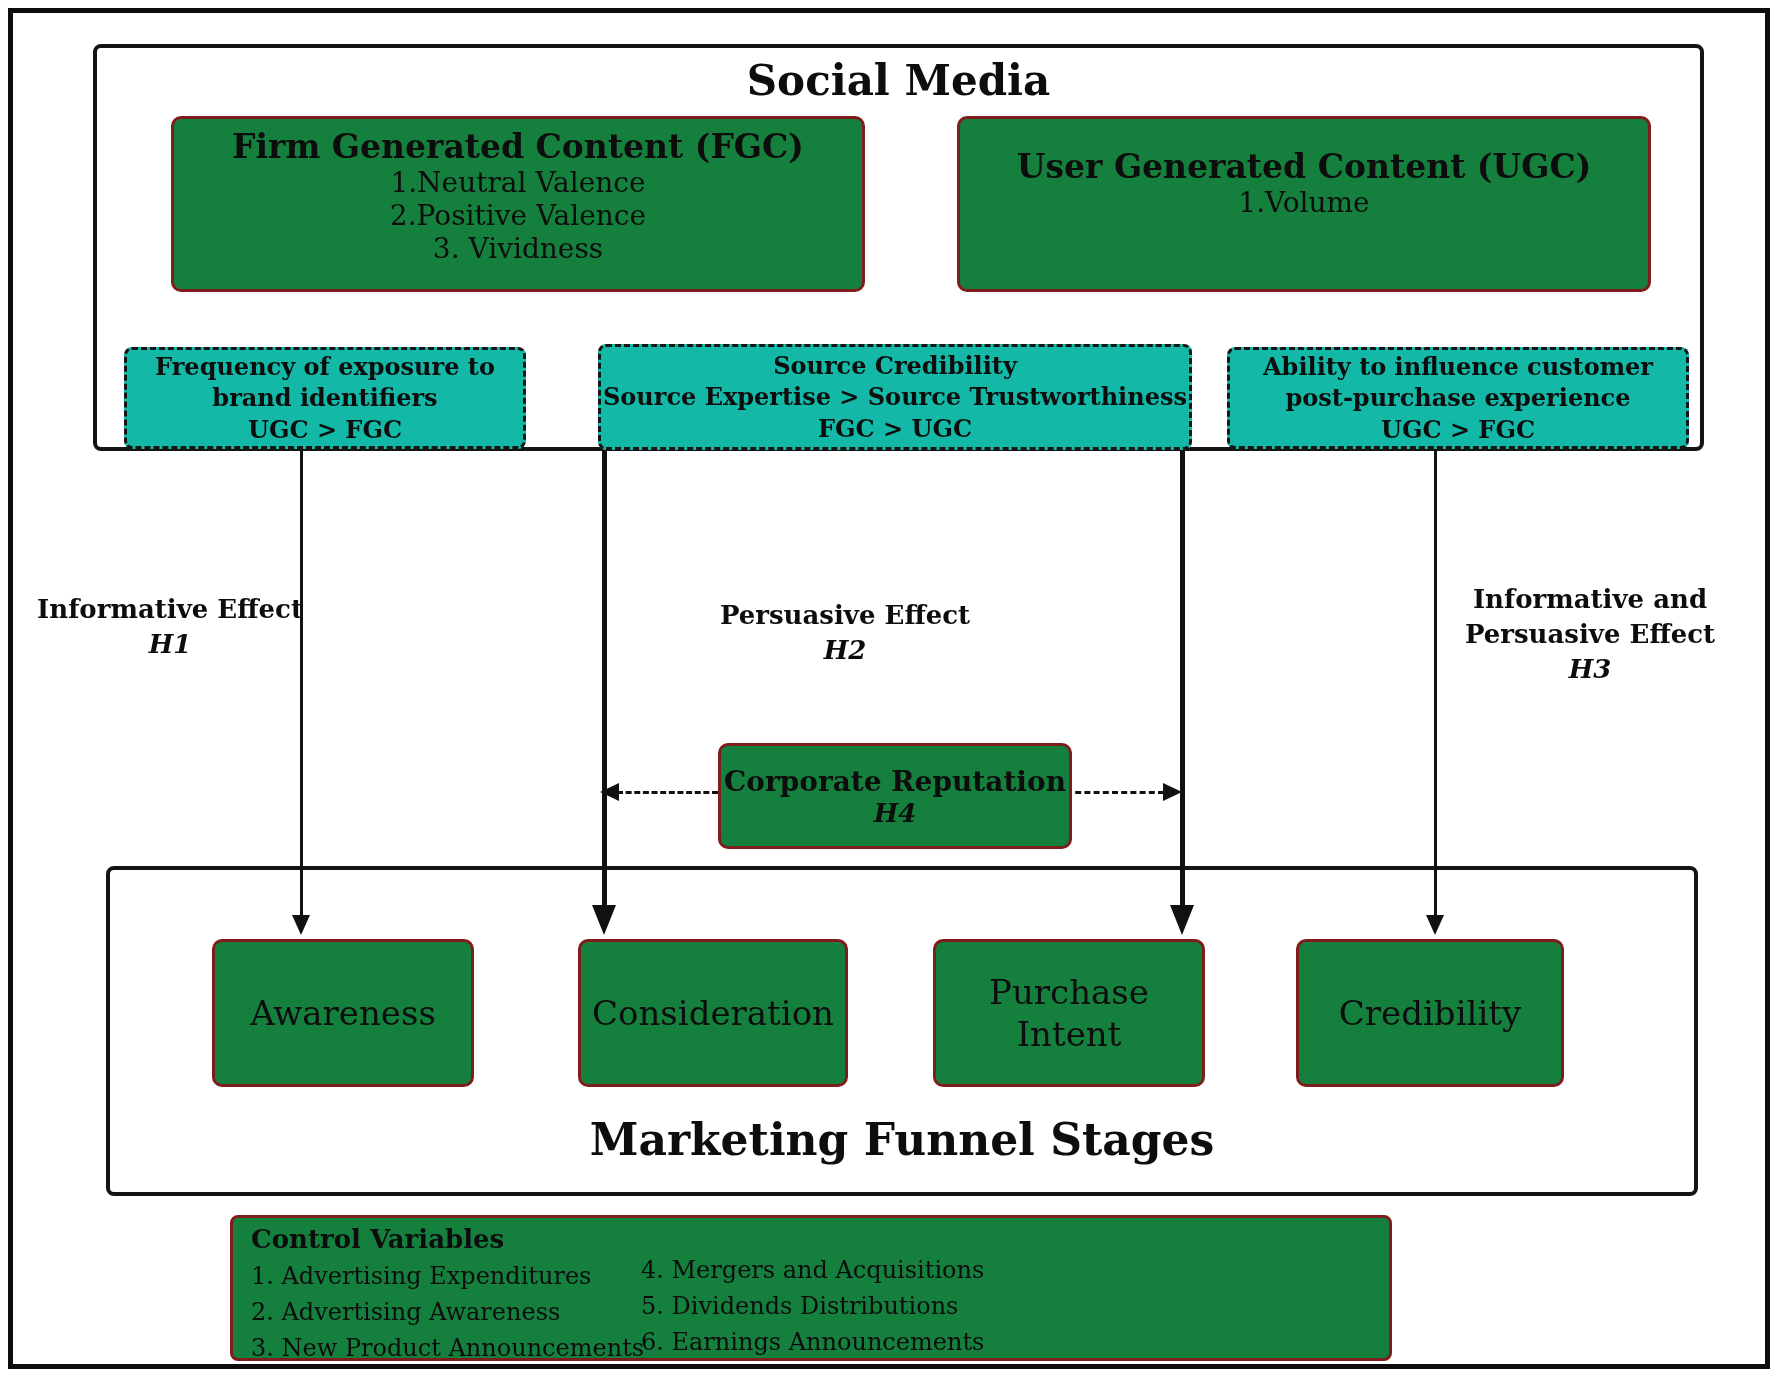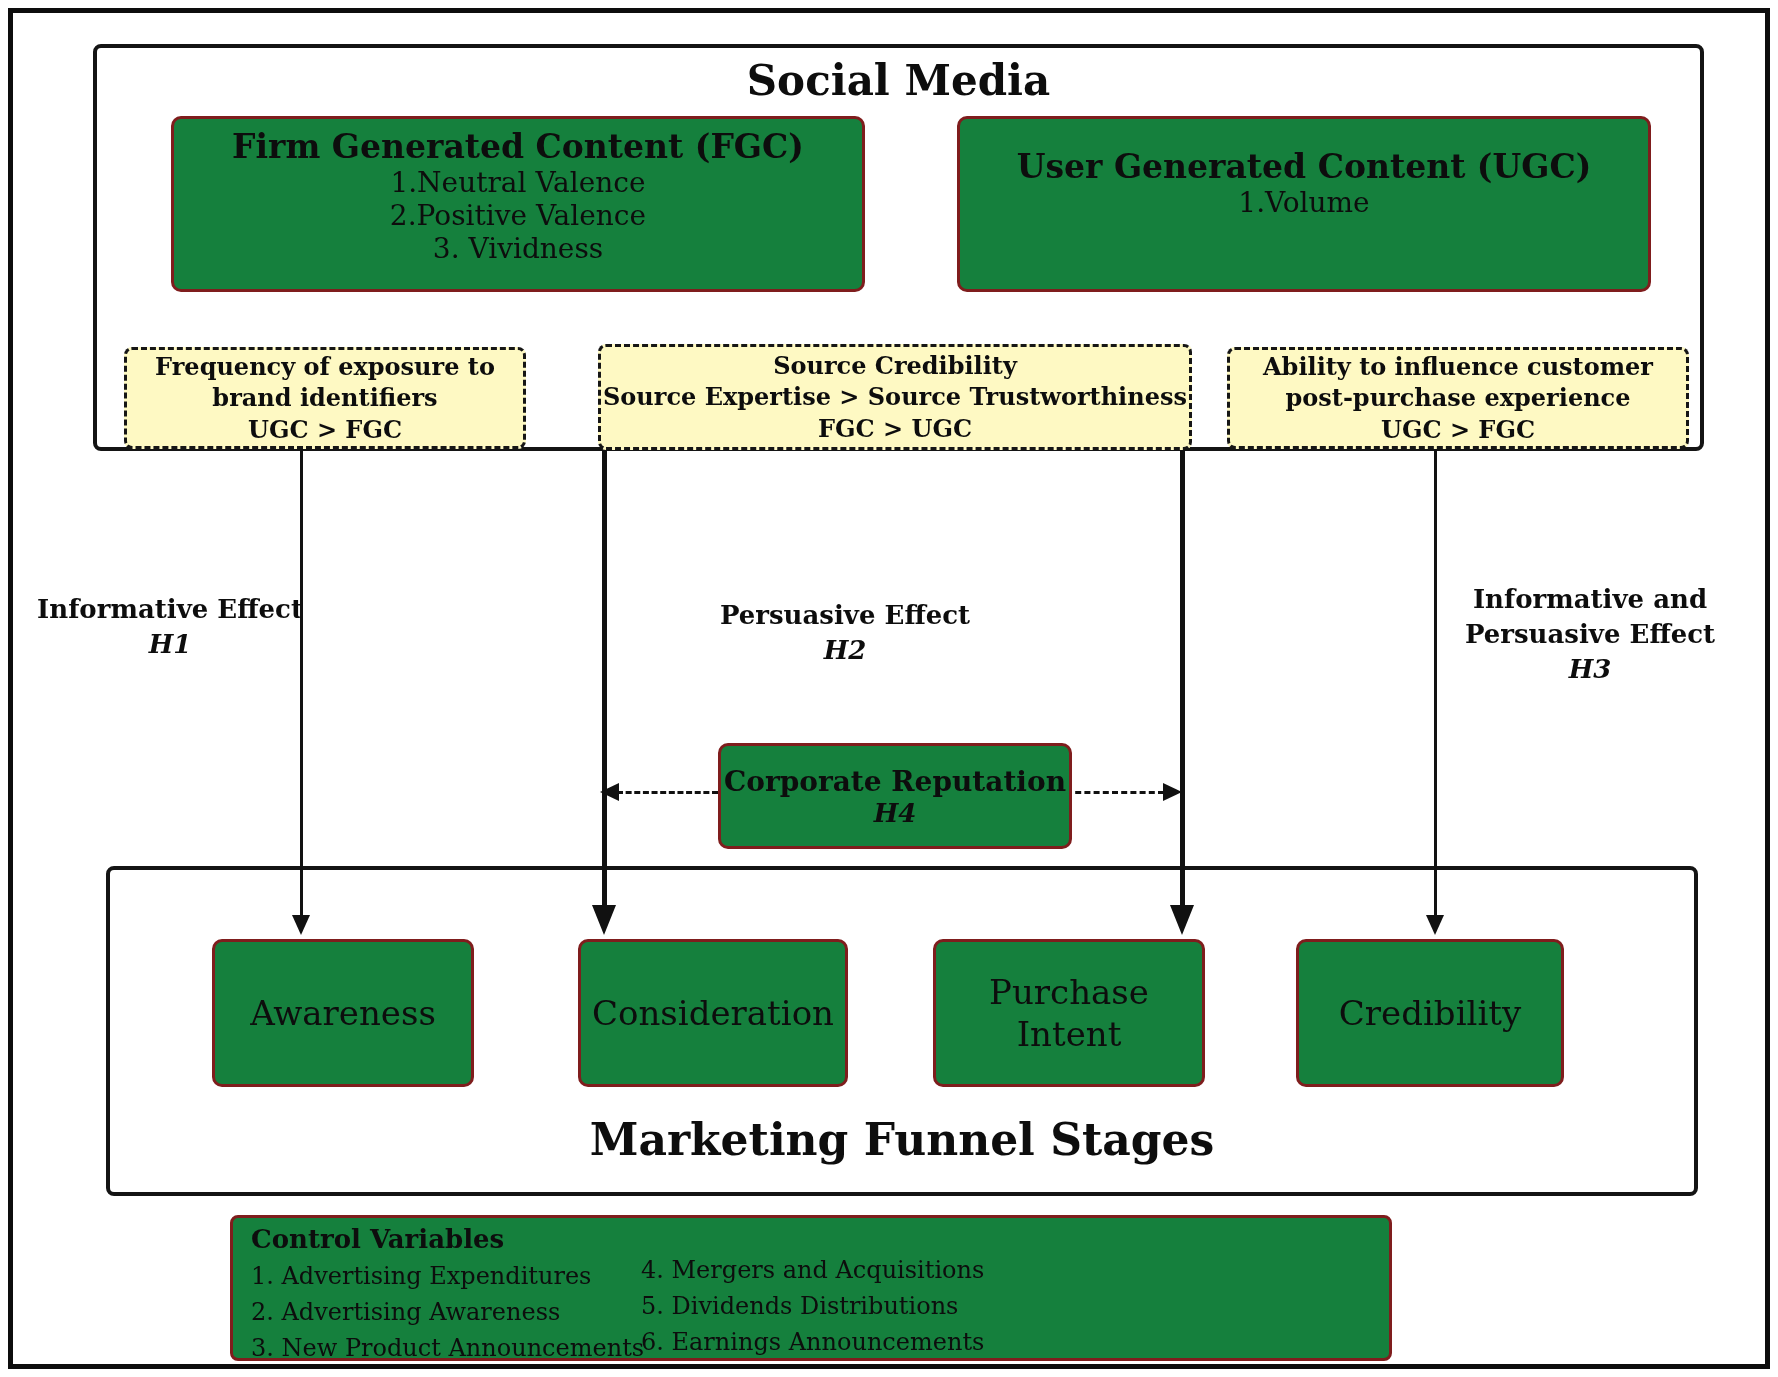--- a/index.html
+++ b/index.html
@@ -20,21 +20,21 @@
   
   .box{position:absolute;border:3px solid #7f1d1d;border-radius:10px;background:#15803d;}
   .content-box{width:688px;height:170px;top:68px;text-align:center;}
   .fgc{left:74px;}
   .ugc{left:860px;}
   .content-title{font-weight:bold;font-size:33px;margin-top:8px;}
   .ugc .content-title{margin-top:28px;}
   .content-item{font-size:28px;line-height:1.18;}
 
   
-  .dashedbox{position:absolute;border:3px dashed #161616;border-radius:8px;background:#fef9c3;
+  .dashedbox{position:absolute;border:3px dashed #161616;border-radius:8px;background:#14b8a6;
              display:flex;flex-direction:column;justify-content:center;align-items:center;
              text-align:center;font-weight:bold;font-size:24px;line-height:1.3;z-index:5;}
   .mod-freq{left:124px;top:347px;width:396px;height:96px;}
   .mod-cred{left:598px;top:344px;width:588px;height:100px;}
   .mod-abil{left:1227px;top:347px;width:456px;height:96px;}
 
   
   .vline{position:absolute;background:#111;z-index:2;}
   .thin{width:3px;}
   .thick{width:5px;}

